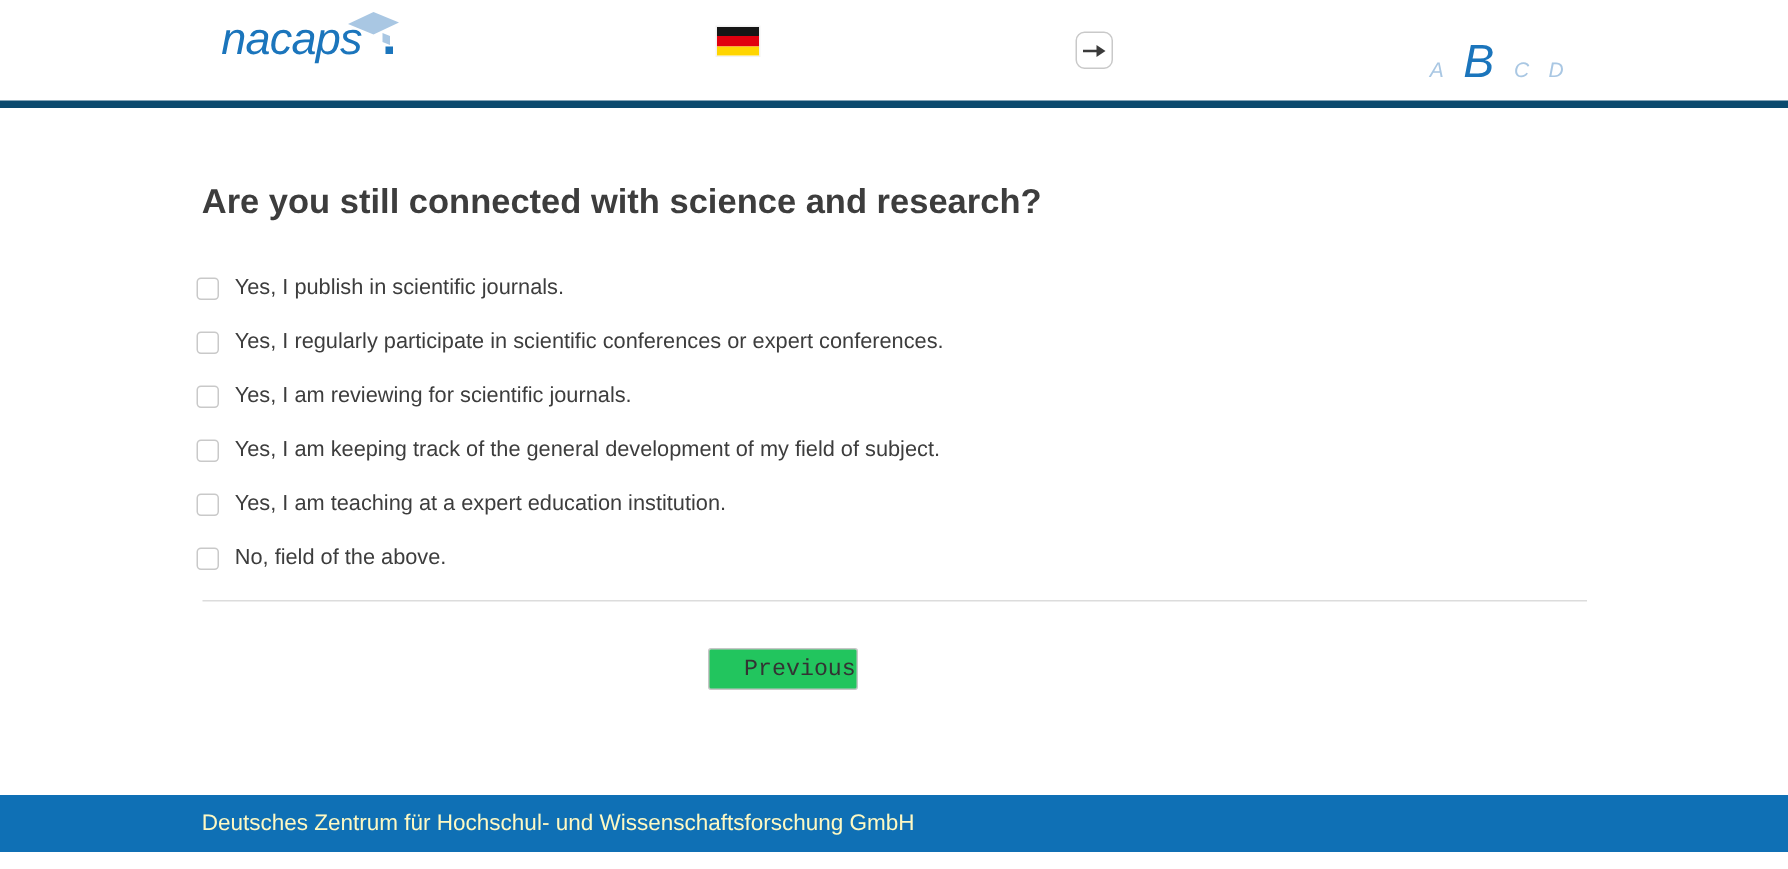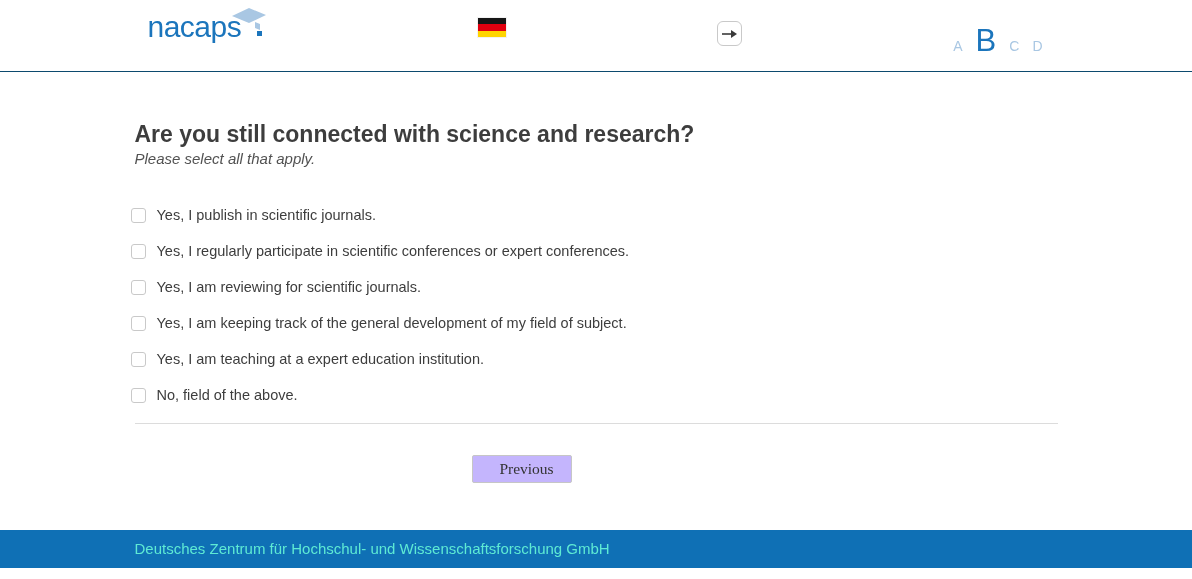--- a/index.html
+++ b/index.html
@@ -9,21 +9,21 @@
     --text-dark:#3d3d3d;
   }
   *{box-sizing:border-box;margin:0;padding:0;}
   html,body{background:#fff;}
   body{
     width:1192px;height:579px;position:relative;overflow:hidden;
     font-family:"Liberation Sans","DejaVu Sans",sans-serif;
     color:var(--text-dark);
   }
   
-  .header{height:72px;background:#fff;border-bottom:1px solid #0c4a6e;}
+  .header{height:72px;background:#fff;border-bottom:5px solid #0c4a6e;font-style:italic;}
   .header-inner{width:923px;height:72px;margin:0 auto;position:relative;}
   .logo{position:absolute;left:13px;top:8px;display:flex;align-items:flex-start;cursor:pointer;}
   .logo-text{font-size:30px;line-height:38px;color:var(--brand-blue);letter-spacing:-0.5px;}
   .logo-cap{margin-left:-10px;margin-top:-2px;}
   .flag{position:absolute;left:343px;top:18px;width:28px;height:19px;cursor:pointer;
         display:flex;flex-direction:column;box-shadow:0 0 0 1px rgba(0,0,0,0.05);}
   .flag span{flex:1;}
   .flag .s1{background:#161616;}
   .flag .s2{background:#e1000f;}
   .flag .s3{background:#ffd500;}
@@ -37,27 +37,27 @@
   .main-inner{width:923px;margin:0 auto;}
   .question-title{padding-top:50px;font-size:23px;line-height:24px;font-weight:bold;color:var(--text-dark);}
   .question-instruction{font-size:15px;line-height:21px;font-style:italic;color:#525252;margin-top:2px;}
   .options{margin-top:38px;margin-left:-4px;}
   .option-row{display:flex;align-items:center;height:16px;margin-bottom:20px;cursor:pointer;}
   .checkbox{width:15px;height:15px;border:1px solid #c9c9c9;border-radius:3px;background:#fff;
         flex:0 0 15px;margin-right:11px;}
   .option-label{font-size:14.5px;color:var(--text-dark);line-height:16px;}
   .divider{height:1px;background:#dcdcdc;margin-top:17px;}
   .button-row{margin-top:31px;margin-left:337px;display:flex;}
-  .nav-button{height:28px;border:1px solid #c6c6c6;background:#c4b5fd;border-radius:2px;
-        font-family:Liberation Serif, serif;font-size:15.5px;color:#333;text-align:center;padding:0 0 0 10px;cursor:pointer;}
+  .nav-button{height:28px;border:1px solid #c6c6c6;background:#22c55e;border-radius:2px;
+        font-family:Liberation Mono, monospace;font-size:15.5px;color:#333;text-align:right;padding:0 0 0 10px;cursor:pointer;}
   .nav-button.prev{width:100px;}
   .nav-button.next{width:99px;margin-left:-1px;}
   
   .footer{position:absolute;left:0;top:530px;width:1192px;height:38px;background:var(--footer-blue);}
-  .footer-inner{width:923px;margin:0 auto;line-height:38px;font-size:15px;color:#5eead4;}
+  .footer-inner{width:923px;margin:0 auto;line-height:38px;font-size:15px;color:#fef9c3;}
 </style>
 </head>
 <body>
 
 <div class="header">
   <div class="header-inner">
 
     <div class="logo">
       <span class="logo-text">nacaps</span>
       <svg class="logo-cap" width="36" height="32" viewBox="0 0 36 32">
@@ -85,21 +85,20 @@
         <span class="fs-letter selected">B</span>
         <span class="fs-letter">C</span>
         <span class="fs-letter">D</span>
       </div>
 
   </div>
 </div>
 
 <div class="main-inner">
   <div class="question-title">Are you still connected with science and research?</div>
-  <div class="question-instruction">Please select all that apply.</div>
 
   <div class="options">
       <div class="option-row">
         <span class="checkbox"></span>
         <span class="option-label">Yes, I publish in scientific journals.</span>
       </div>
       <div class="option-row">
         <span class="checkbox"></span>
         <span class="option-label">Yes, I regularly participate in scientific conferences or expert conferences.</span>
       </div>

